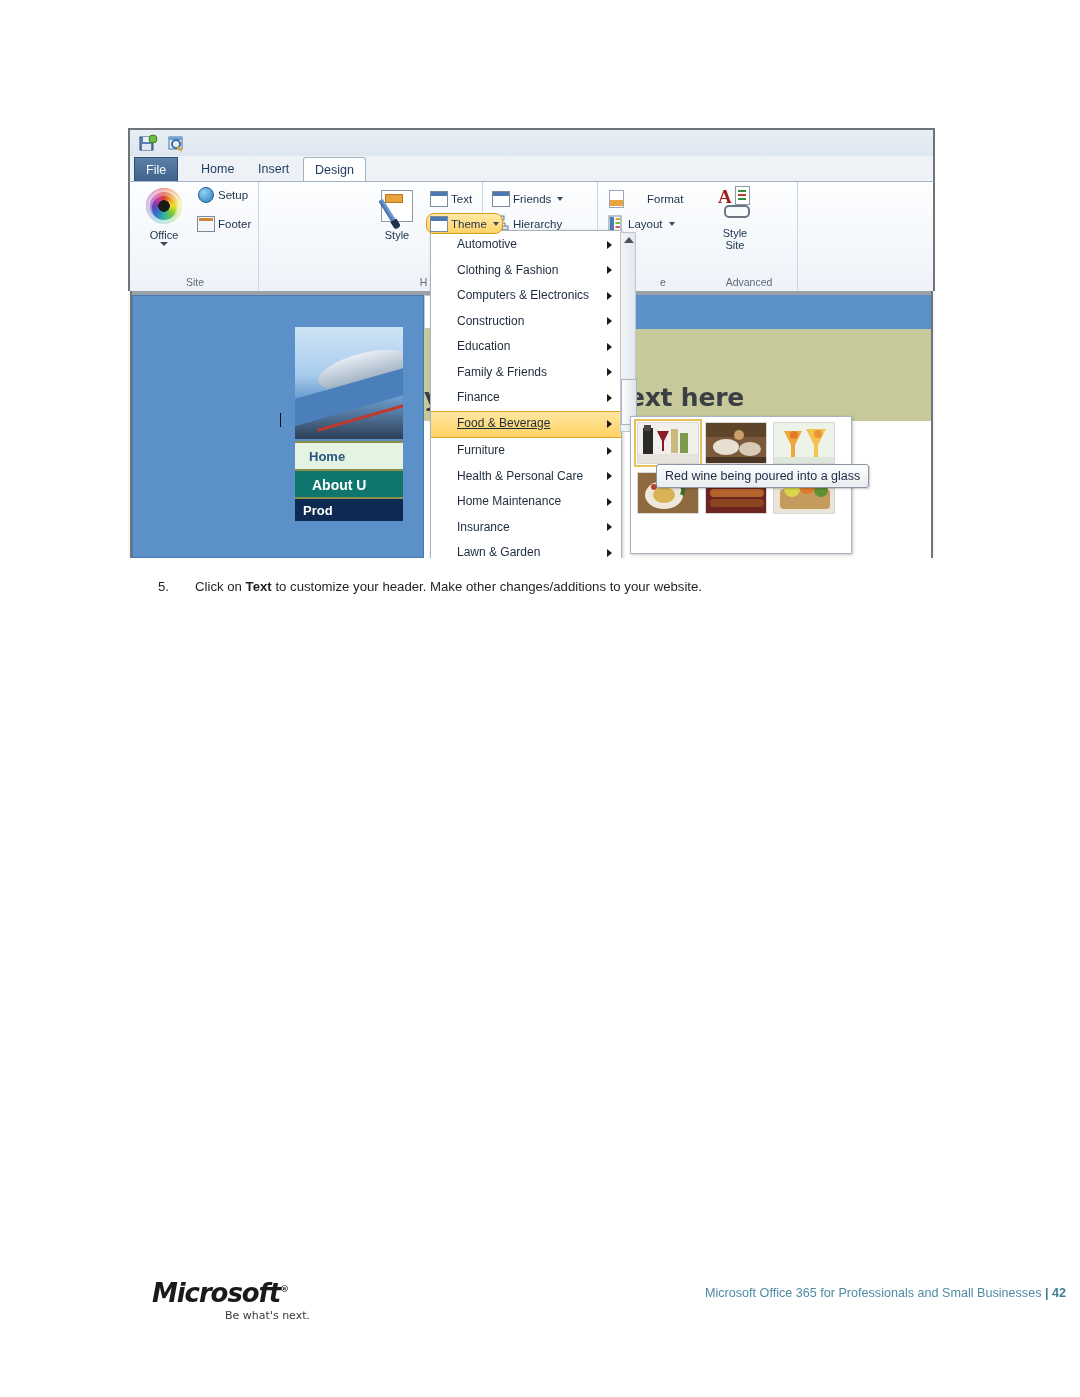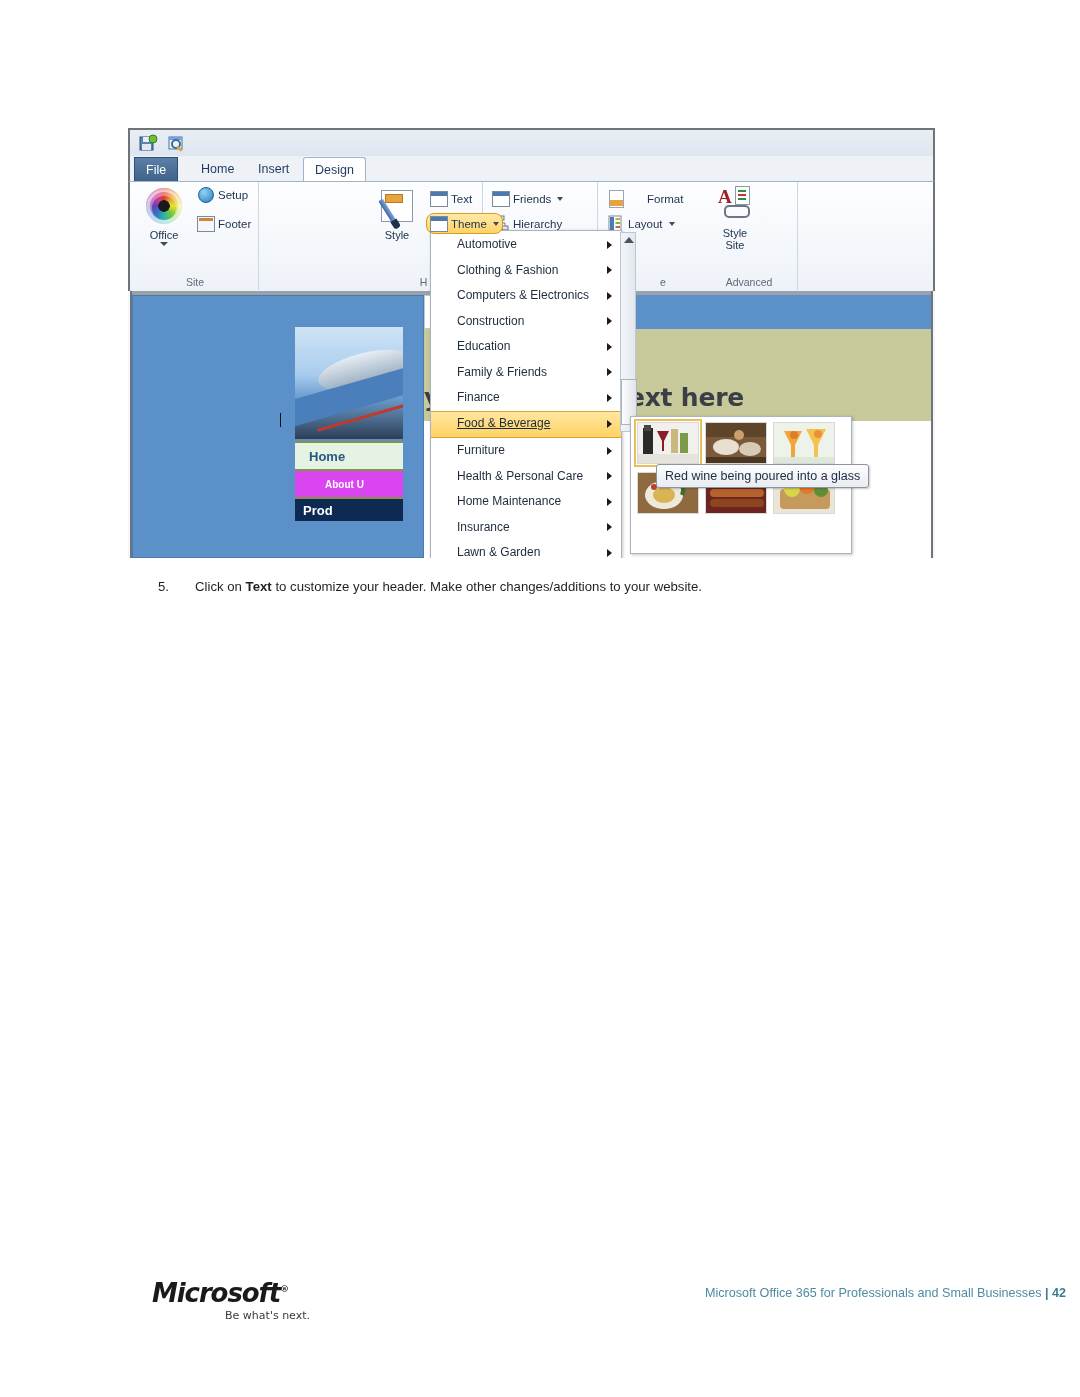--- a/index.html
+++ b/index.html
@@ -373,23 +373,23 @@
     background:#c0392b; transform:rotate(-16deg);
   }
   .pv-nav-home {
     position:absolute; left:163px; top:150px; width:108px; height:28px;
     background:#e4f3e2; border-top:2px solid #8a8f4a;
     color:#2b5782; font-size:13px; font-weight:bold;
     line-height:28px; padding-left:14px; box-sizing:border-box;
   }
   .pv-nav-about {
     position:absolute; left:163px; top:178px; width:108px; height:28px;
-    background:#d946ef; border-top:2px solid #8a8f4a;
-    color:#ffffff; font-size:10px; font-weight:bold;
-    line-height:28px; padding-left:30px; box-sizing:border-box;
+    background:#0f766e; border-top:2px solid #8a8f4a;
+    color:#ffffff; font-size:14px; font-weight:bold;
+    line-height:28px; padding-left:17px; box-sizing:border-box;
     white-space:nowrap; overflow:hidden;
   }
   .pv-nav-prod {
     position:absolute; left:163px; top:206px; width:108px; height:24px;
     background:#0f2a52; border-top:2px solid #8a8f4a;
     color:#ffffff; font-size:13px; font-weight:bold;
     line-height:24px; padding-left:8px; box-sizing:border-box;
     white-space:nowrap; overflow:hidden;
   }
   .pv-bottom-dots {

